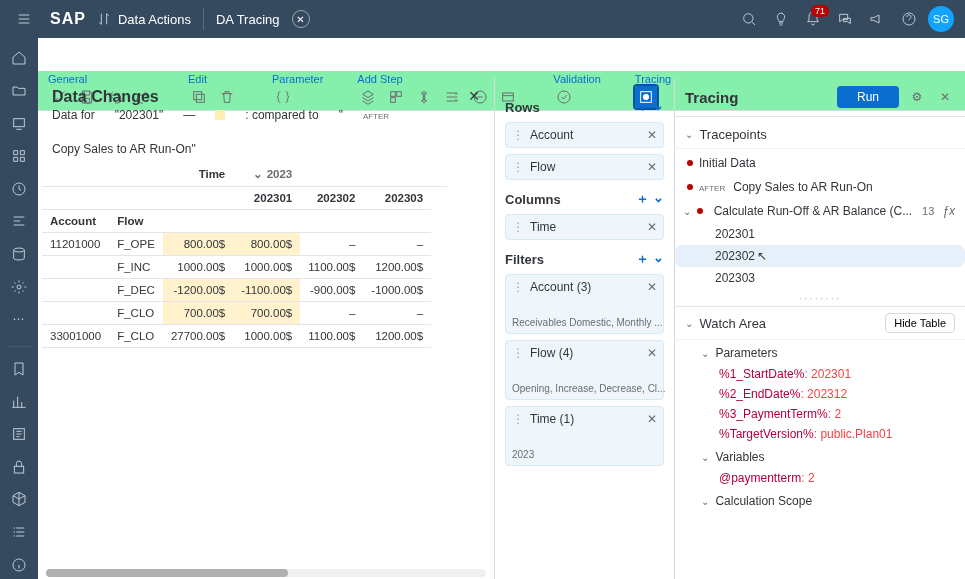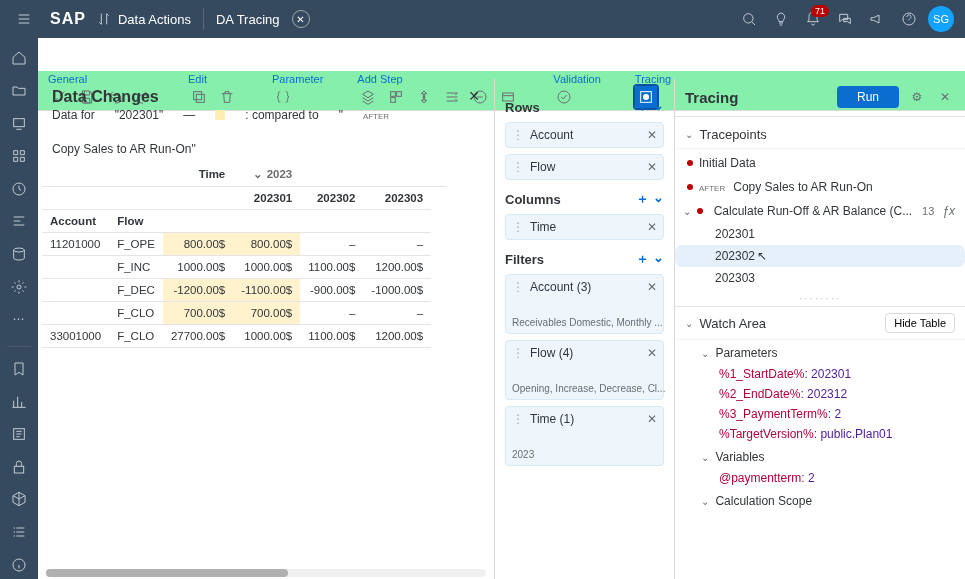--- a/index.html
+++ b/index.html
@@ -92,21 +92,21 @@
 
 .watchhdr { display:flex; align-items:center; padding:6px 10px; gap:6px; border-top:1px solid #e5e5e5; border-bottom:1px solid #f2f2f2;}
 .watchhdr .chev{ color:#6a6d70; font-size:10px;}
 .watchhdr .lbl{ flex:1; font-size:13px;}
 .hidebtn { border:1px solid #d9d9d9; background:#fff; padding:3px 8px; font-size:11px; border-radius:4px; cursor:pointer;}
 
 .subhdr { display:flex; align-items:center; gap:6px; padding:6px 10px 4px 26px; font-size:12px; color:#32363a; cursor:pointer;}
 .subhdr .chev{ color:#6a6d70; font-size:10px;}
 .kv { padding:3px 10px 3px 44px; font-size:12px; font-family: "Menlo","Consolas",monospace; }
 .kv .k { color:#b00038; }
-.kv .v { color:#4c1d95; }
+.kv .v { color:#ef4444; }
 
 svg { width:16px; height:16px; }
 .leftrail svg, .topbar svg { width:16px; height:16px; stroke:#c0cad4; fill:none; stroke-width:1.5;}
 .toolbar svg { width:16px; height:16px; stroke:#6a6d70; fill:none; stroke-width:1.5;}
 .toolbar .ibtn.active svg{stroke:#fff;}
 </style>
 </head>
 <body>
 
 <div class="topbar">

